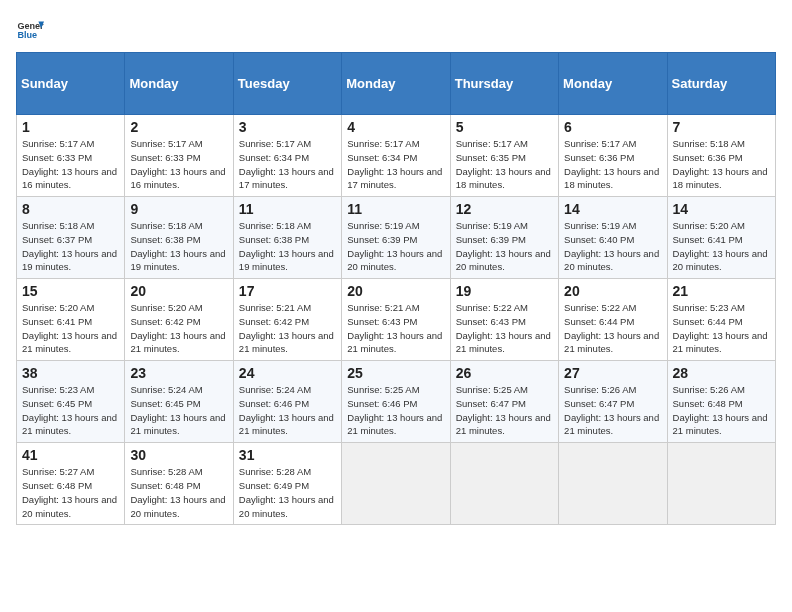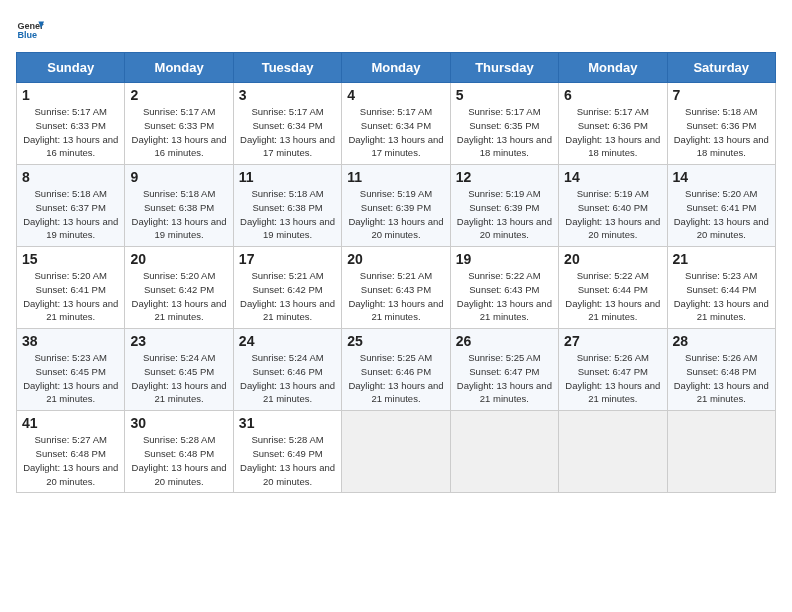--- a/index.html
+++ b/index.html
@@ -40,22 +40,22 @@
     .calendar {
       width: 100%;
       border-collapse: collapse;
       border: 1px solid #ccc;
     }
     .calendar th {
       background: #3a7bbf;
       color: #fff;
       font-size: 13px;
       font-weight: bold;
-      padding: 7px 4px;
-      text-align: center;
+      padding: 23px 4px;
+      text-align: left;
       border: 1px solid #2a6aaf;
     }
     .calendar td {
       vertical-align: top;
       border: 1px solid #ccc;
       padding: 4px 5px;
       font-size: 10px;
       color: #333;
       width: 108px;
       min-height: 80px;
@@ -68,21 +68,20 @@
       font-size: 14px;
       font-weight: bold;
       color: #222;
       display: block;
       margin-bottom: 2px;
     }
     .day-info {
       font-size: 9.5px;
       line-height: 1.45;
       color: #333;
-      text-align: center;
     }
     .empty-cell {
       background: #f0f0f0 !important;
     }
   </style>
 </head>
 <body>
 
 <div class="header-area">
   <div class="logo">

